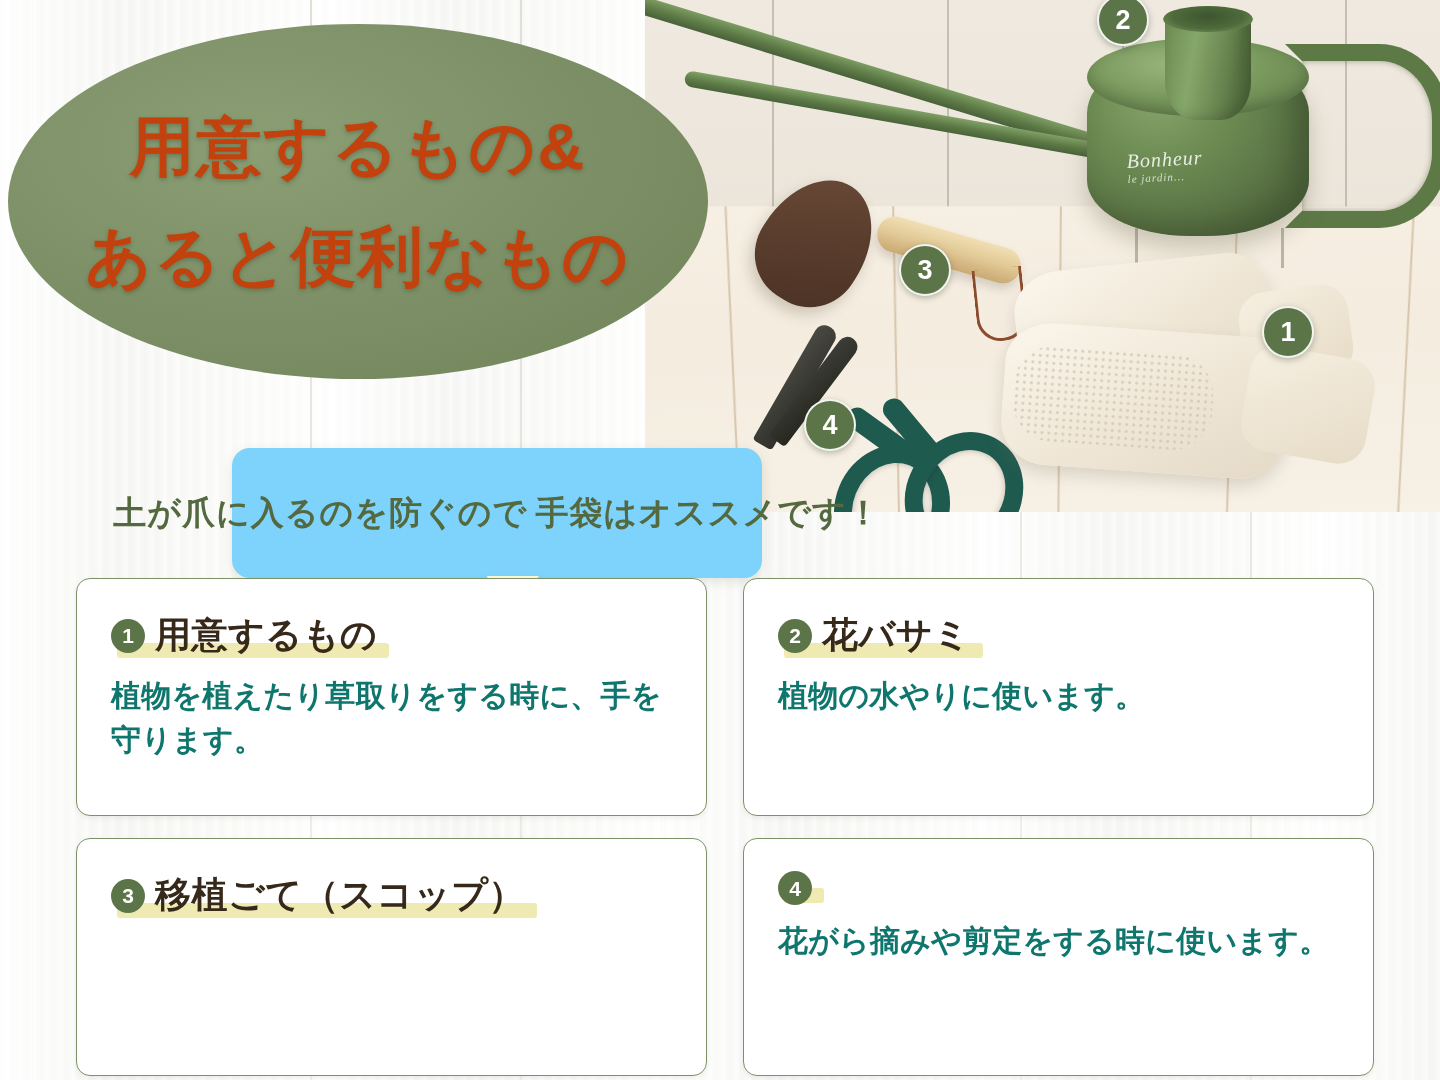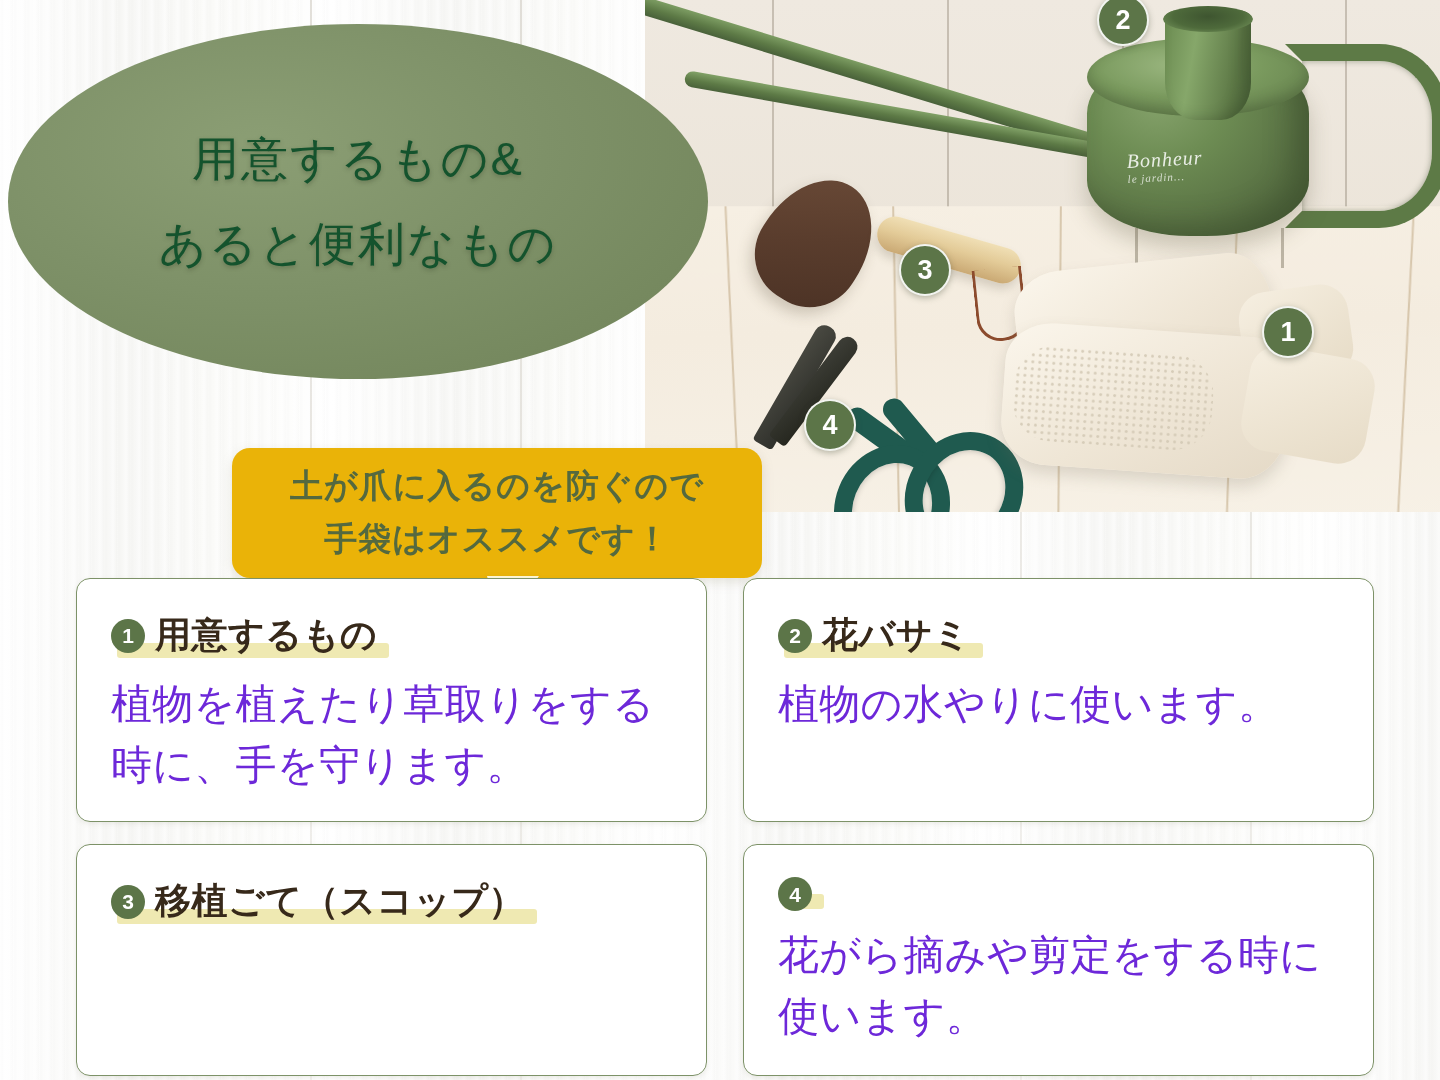--- a/index.html
+++ b/index.html
@@ -181,32 +181,32 @@
     background:radial-gradient(ellipse at 36% 34%, #8b9e74 0%, #7e9168 45%, #76895f 75%, #6f8259 100%);
     border-radius:50%;
     filter:blur(.2px);
   }
   .title-text{
     position:absolute;left:8px;top:24px;width:700px;height:355px;
     display:flex;flex-direction:column;align-items:center;justify-content:center;
     gap:22px;
   }
   .title-line{
-    color:#14532d;font-size:47px;font-weight:normal;letter-spacing:2px;
+    color:#c2410c;font-size:65px;font-weight:bold;letter-spacing:2px;
     text-shadow:0 2px 4px rgba(70,85,55,.45);
     white-space:nowrap;
   }
 
   
   .bubble{
     position:absolute;left:232px;top:448px;width:530px;height:130px;
-    background:#eab308;
+    background:#7dd3fc;
     border-radius:18px;
     box-shadow:0 4px 12px rgba(140,135,110,.22);
-    display:flex;flex-direction:column;align-items:center;justify-content:center;
+    display:flex;flex-direction:row;align-items:center;justify-content:center;
     gap:8px;
   }
   .bubble-line{
     color:#54693f;font-size:33px;font-weight:bold;letter-spacing:1px;white-space:nowrap;
   }
   .bubble-tail{
     position:absolute;left:487px;top:576px;width:0;height:0;
     border-left:14px solid transparent;
     border-right:38px solid transparent;
     border-top:52px solid #fcf7d7;
@@ -241,21 +241,21 @@
     width:34px;height:34px;min-width:34px;border-radius:50%;
     background:#5c7548;color:#fff;
     display:flex;align-items:center;justify-content:center;
     font-size:21px;font-weight:bold;line-height:1;
   }
   .card-title{
     position:relative;z-index:1;
     color:#37291a;font-size:36px;font-weight:bold;letter-spacing:.5px;white-space:nowrap;
   }
   .card-body{
-    color:#6d28d9;font-size:41px;line-height:1.48;letter-spacing:.2px;
+    color:#0f766e;font-size:30px;line-height:1.48;letter-spacing:.2px;font-weight:bold;
   }
 </style>
 </head>
 <body>
 
 <div class="stage">
 
   <div class="bg"></div>
   <div class="bg-seam" style="left:310px;"></div>
   <div class="bg-seam" style="left:520px;"></div>

